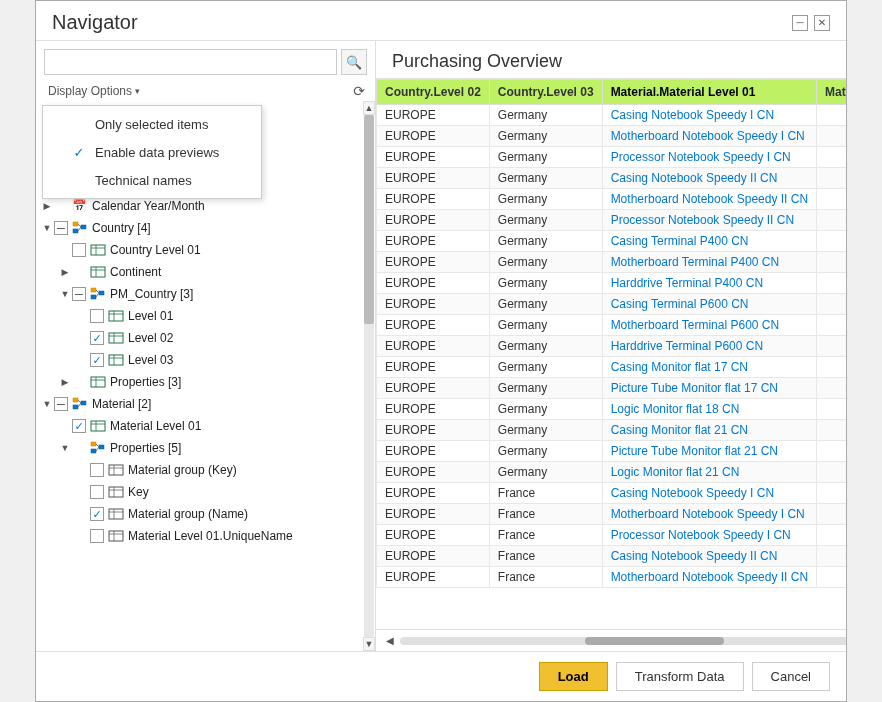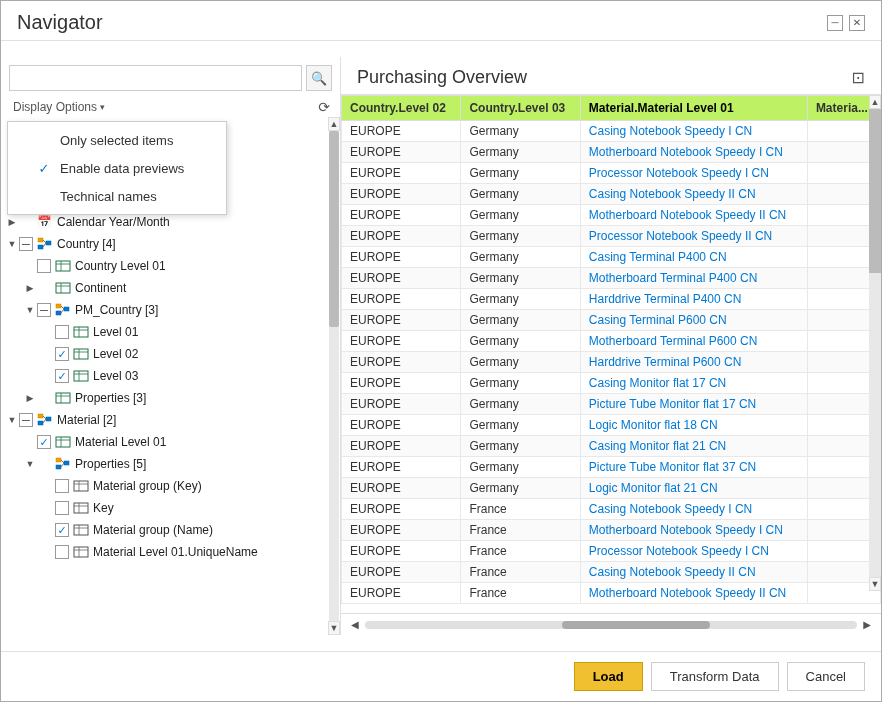--- a/index.html
+++ b/index.html
@@ -8,27 +8,26 @@
       font-size: 13px;
       background: #f0f0f0;
       display: flex;
       align-items: center;
       justify-content: center;
       width: 882px;
       height: 702px;
       overflow: hidden;
     }
     .dialog {
-      width: 882px;
+      width: 812px;
       height: 702px;
       background: #fff;
       border: 1px solid #aaa;
       display: flex;
       flex-direction: column;
-      gap: 16px;
     }
     .title-bar {
       background: #fff;
       padding: 10px 16px 6px 16px;
       display: flex;
       align-items: center;
       justify-content: space-between;
       border-bottom: 1px solid #e0e0e0;
     }
     .title-bar-title {
@@ -836,21 +835,21 @@
   </tr>
               <tr>
     <td>EUROPE</td>
     <td>Germany</td>
     <td class="link-col">Casing Monitor flat 21 CN</td>
     <td></td>
   </tr>
               <tr>
     <td>EUROPE</td>
     <td>Germany</td>
-    <td class="link-col">Picture Tube Monitor flat 37 CN</td>
+    <td class="link-col">Picture Tube Monitor flat 21 CN</td>
     <td></td>
   </tr>
               <tr>
     <td>EUROPE</td>
     <td>Germany</td>
     <td class="link-col">Logic Monitor flat 21 CN</td>
     <td></td>
   </tr>
               <tr>
     <td>EUROPE</td>

